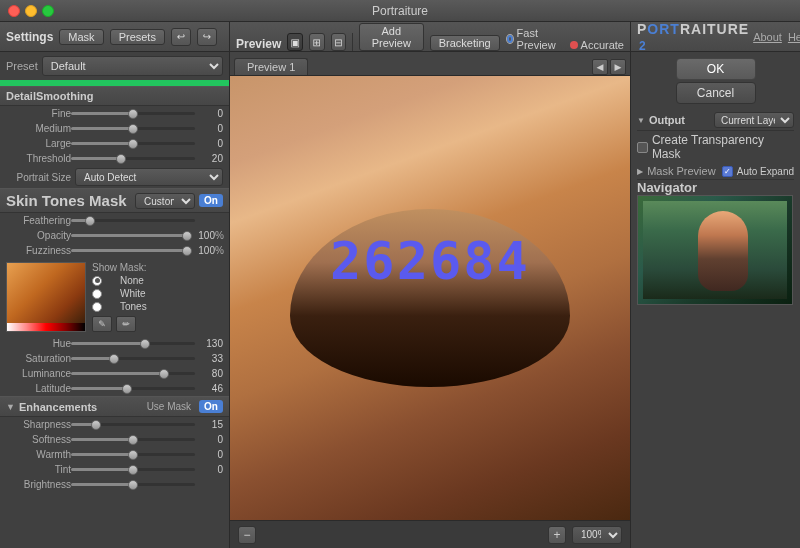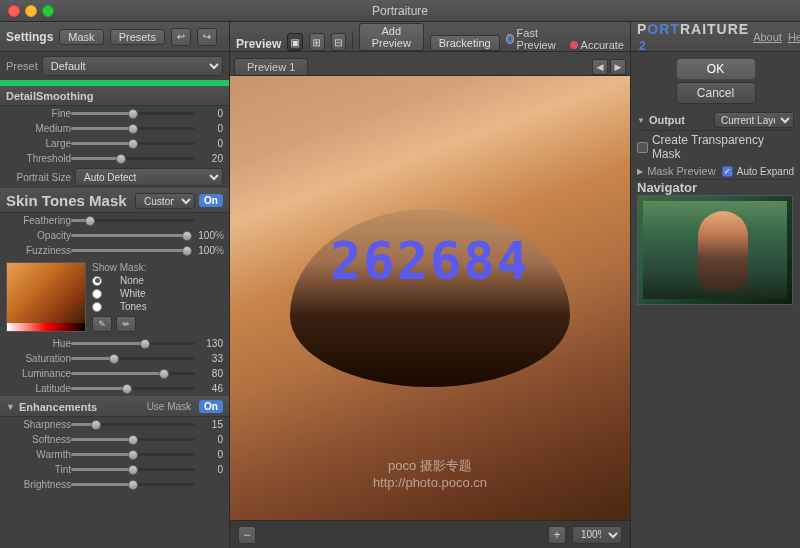--- a/index.html
+++ b/index.html
@@ -998,24 +998,20 @@
         <div class="preview-tab">Preview 1</div>
         <div class="preview-tab-arrows">
           <div class="tab-arrow">◀</div>
           <div class="tab-arrow">▶</div>
         </div>
       </div>
 
       <div id="image-area">
         <div id="fake-image"></div>
         <div class="big-number">262684</div>
-        <div class="watermark">
-          <div>poco 摄影专题</div>
-          <div>http://photo.poco.cn</div>
-        </div>
       </div>
 
       <div id="preview-bottom">
         <div class="zoom-btn">−</div>
         <div style="flex:1"></div>
         <div class="zoom-btn">+</div>
         <select class="zoom-select">
           <option>100%</option>
         </select>
       </div>

